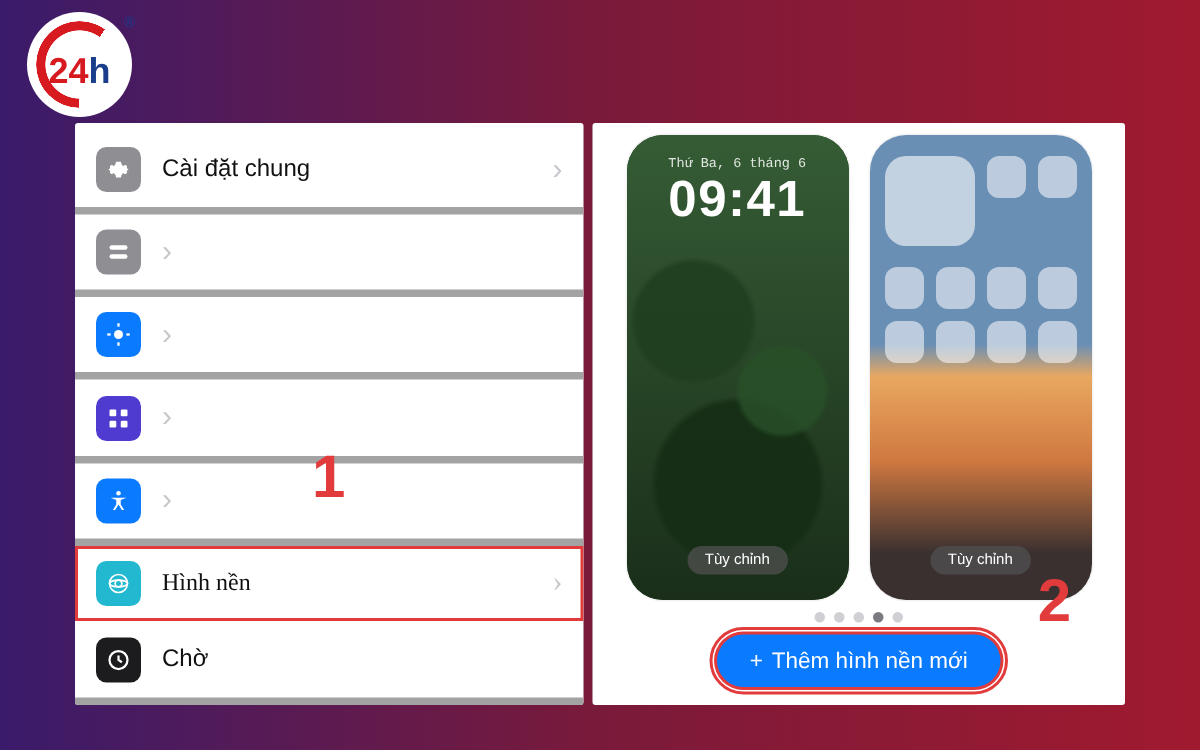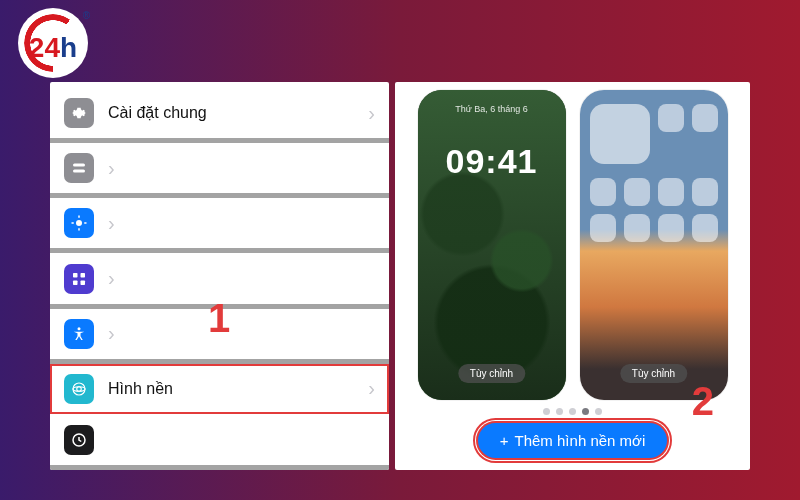--- a/index.html
+++ b/index.html
@@ -14,21 +14,21 @@
     position: absolute; top: 8px; left: 18px;
     width: 70px; height: 70px; background: #fff; border-radius: 50%;
     display: flex; align-items: center; justify-content: center;
   }
   .logo-ticks {
     position: absolute; inset: 6px; border-radius: 50%;
     background: conic-gradient(from 180deg, #d71920 0 60%, transparent 60% 100%);
     -webkit-mask: radial-gradient(circle, transparent 55%, #000 56%, #000 70%, transparent 71%);
     mask: radial-gradient(circle, transparent 55%, #000 56%, #000 70%, transparent 71%);
   }
-  .logo-text { position: relative; font-weight: 700; font-size: 28px; color: #d71920; margin-top: 10px; }
+  .logo-text { position: relative; font-weight: 700; font-size: 24px; color: #d71920; margin-top: 10px; }
   .logo-text .h { color: #1a3e8c; }
   .logo-reg { position:absolute; top:2px; right:-2px; font-size:10px; color:#1a3e8c; }
 
   
   .stage {
     position: absolute; top: 82px; left: 50px; right: 50px; bottom: 30px;
     display: flex; gap: 6px;
   }
   .panel {
     background: #fff; flex: 1; position: relative; overflow: hidden;
@@ -38,20 +38,21 @@
   
   .settings-list { display: flex; flex-direction: column; padding-top: 6px; }
   .row {
     display: flex; align-items: center; gap: 14px;
     padding: 12px 14px; min-height: 48px;
     border-bottom: 5px solid #a3a3a3; position: relative;
   }
   .row.selected {
     box-shadow: inset 0 0 0 2px #e23b3b;
     border-bottom: 1px solid transparent;
+    font-family: Liberation Serif, serif;
   }
   .row .icon-wrap {
     width: 30px; height: 30px; border-radius: 7px;
     display: flex; align-items: center; justify-content: center;
     flex-shrink: 0;
   }
   .row .label { flex: 1; font-size: 16px; color: #111; line-height: 1.25; }
   .row .chev { color: #c7c7cc; font-size: 20px; font-weight: 300; }
   .ic-gear { background:#8e8e93; color:#fff; }
   .ic-cc   { background:#8e8e93; color:#fff; }
@@ -78,22 +79,22 @@
   .phone.lock { background: linear-gradient(#1a3a1a,#2e5a2e); }
   .phone.home { background: linear-gradient(#6a8fb5 45%, #e8a860 52%, #d07840 70%, #3a3030 90%); }
   .lock .foliage {
     position:absolute; inset:0;
     background:
       radial-gradient(circle at 30% 40%, rgba(30,60,30,0.8) 18%, transparent 20%),
       radial-gradient(circle at 70% 55%, rgba(40,80,40,0.8) 14%, transparent 16%),
       radial-gradient(circle at 50% 75%, rgba(20,45,20,0.9) 22%, transparent 24%),
       linear-gradient(#355c35,#1a2e1a);
   }
-  .lock-date { position:relative; margin-top:14px; text-align:center; color:rgba(255,255,255,0.85); font-size:9px; }
-  .lock-time { position:relative; text-align:center; color:#fff; font-size:34px; font-weight:600; letter-spacing:1px;margin-top:28px; }
+  .lock-date { position:relative; margin-top:14px; text-align:center; color:rgba(255,255,255,0.85); font-size:9px;font-family:Liberation Mono, monospace; }
+  .lock-time { position:relative; text-align:center; color:#fff; font-size:34px; font-weight:600; letter-spacing:1px; }
   .chip {
     position:absolute; bottom:17px; left:50%; transform:translateX(-50%);
     background:rgba(80,80,80,0.75); color:#fff; font-size:10px;
     padding:4px 12px; border-radius:12px;
   }
   .home-grid {
     position:absolute; top:14px; left:10px; right:10px;
     display:grid; grid-template-columns:repeat(2,1fr) 1fr 1fr; gap:8px;
   }
   .widget { grid-column: span 2; height:60px; background:rgba(255,255,255,0.6); border-radius:14px; }
@@ -194,20 +195,21 @@
       <span class="label">Hình nền</span>
       <span class="chev">›</span>
     </div>
     <div class="row">
       <span class="icon-wrap ic-wait">
         <svg viewBox="0 0 24 24" fill="currentColor">
             <circle cx="12" cy="12" r="8" fill="none" stroke="currentColor" stroke-width="2"></circle>
             <path d="M12 8v4l3 2" stroke="currentColor" stroke-width="2" fill="none"></path>
           </svg>
       </span>
+      <span class="label">Chờ</span>
     </div>
     <div class="callout-1">1</div>
   </div>
 
   <div class="panel right">
     <div class="phones">
       <div class="phone lock">
         <div class="foliage"></div>
         <div class="lock-date">Thứ Ba, 6 tháng 6</div>
         <div class="lock-time">09:41</div>

